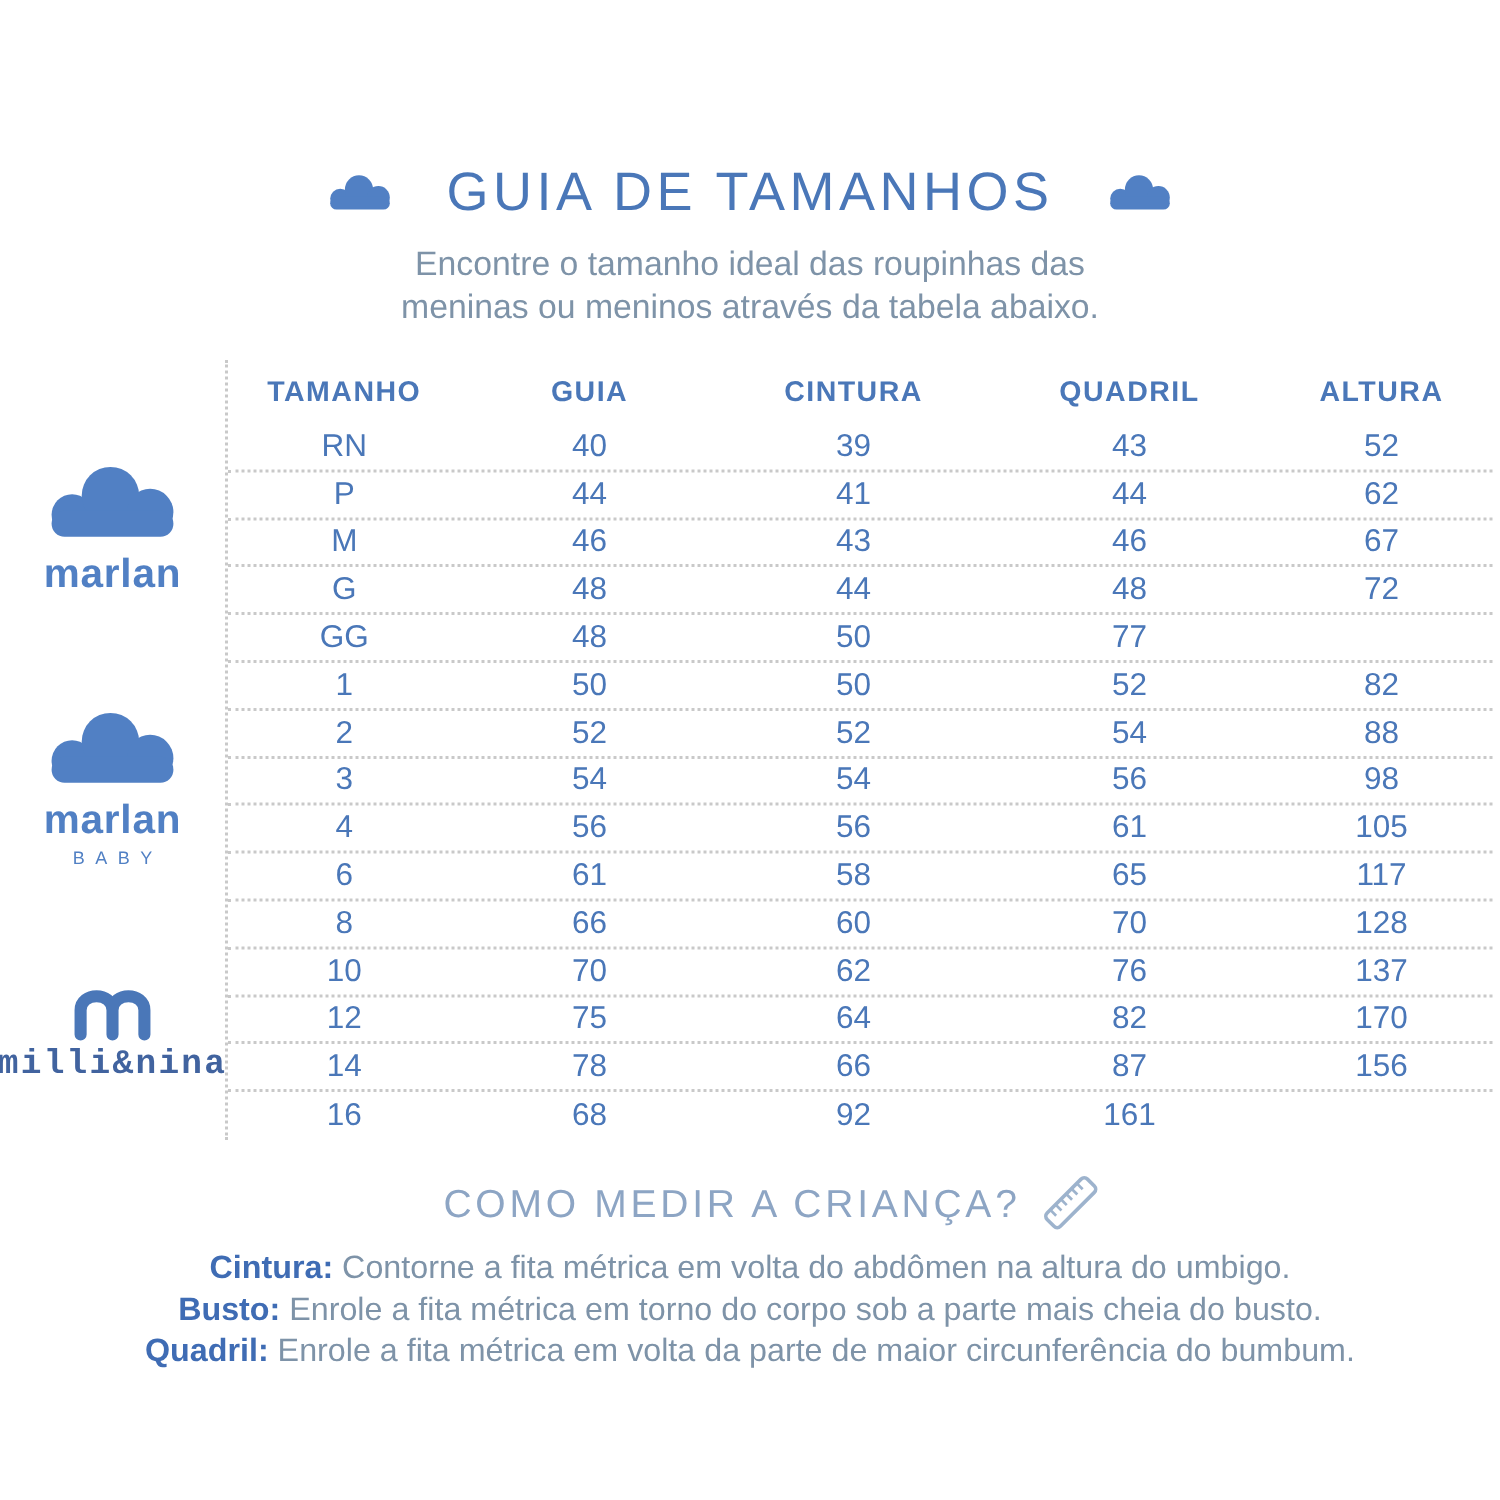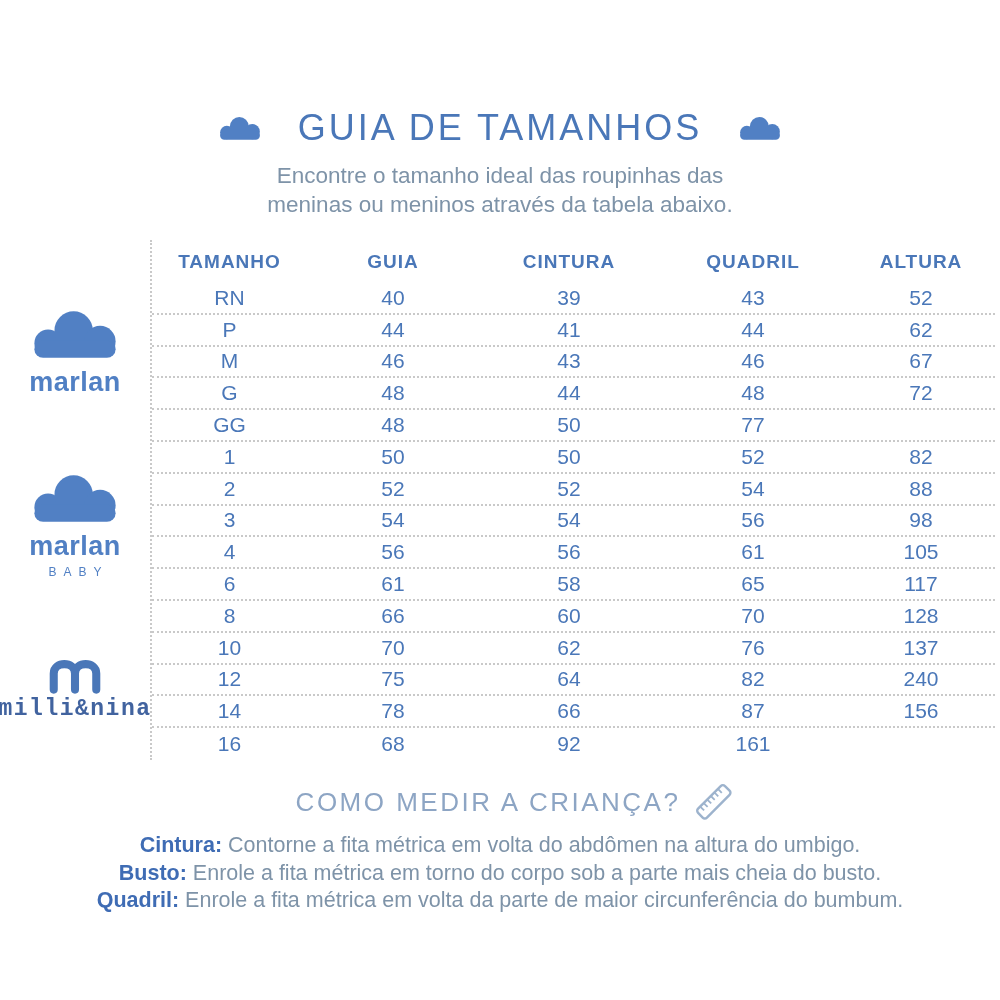--- a/index.html
+++ b/index.html
@@ -203,21 +203,21 @@
           <div class="tcell">70</div>
           <div class="tcell">62</div>
           <div class="tcell">76</div>
           <div class="tcell">137</div>
         </div>
         <div class="trow">
           <div class="tcell">12</div>
           <div class="tcell">75</div>
           <div class="tcell">64</div>
           <div class="tcell">82</div>
-          <div class="tcell">240</div>
+          <div class="tcell">170</div>
         </div>
         <div class="trow">
           <div class="tcell">14</div>
           <div class="tcell">78</div>
           <div class="tcell">66</div>
           <div class="tcell">87</div>
           <div class="tcell">156</div>
         </div>
         <div class="trow">
           <div class="tcell">16</div>

